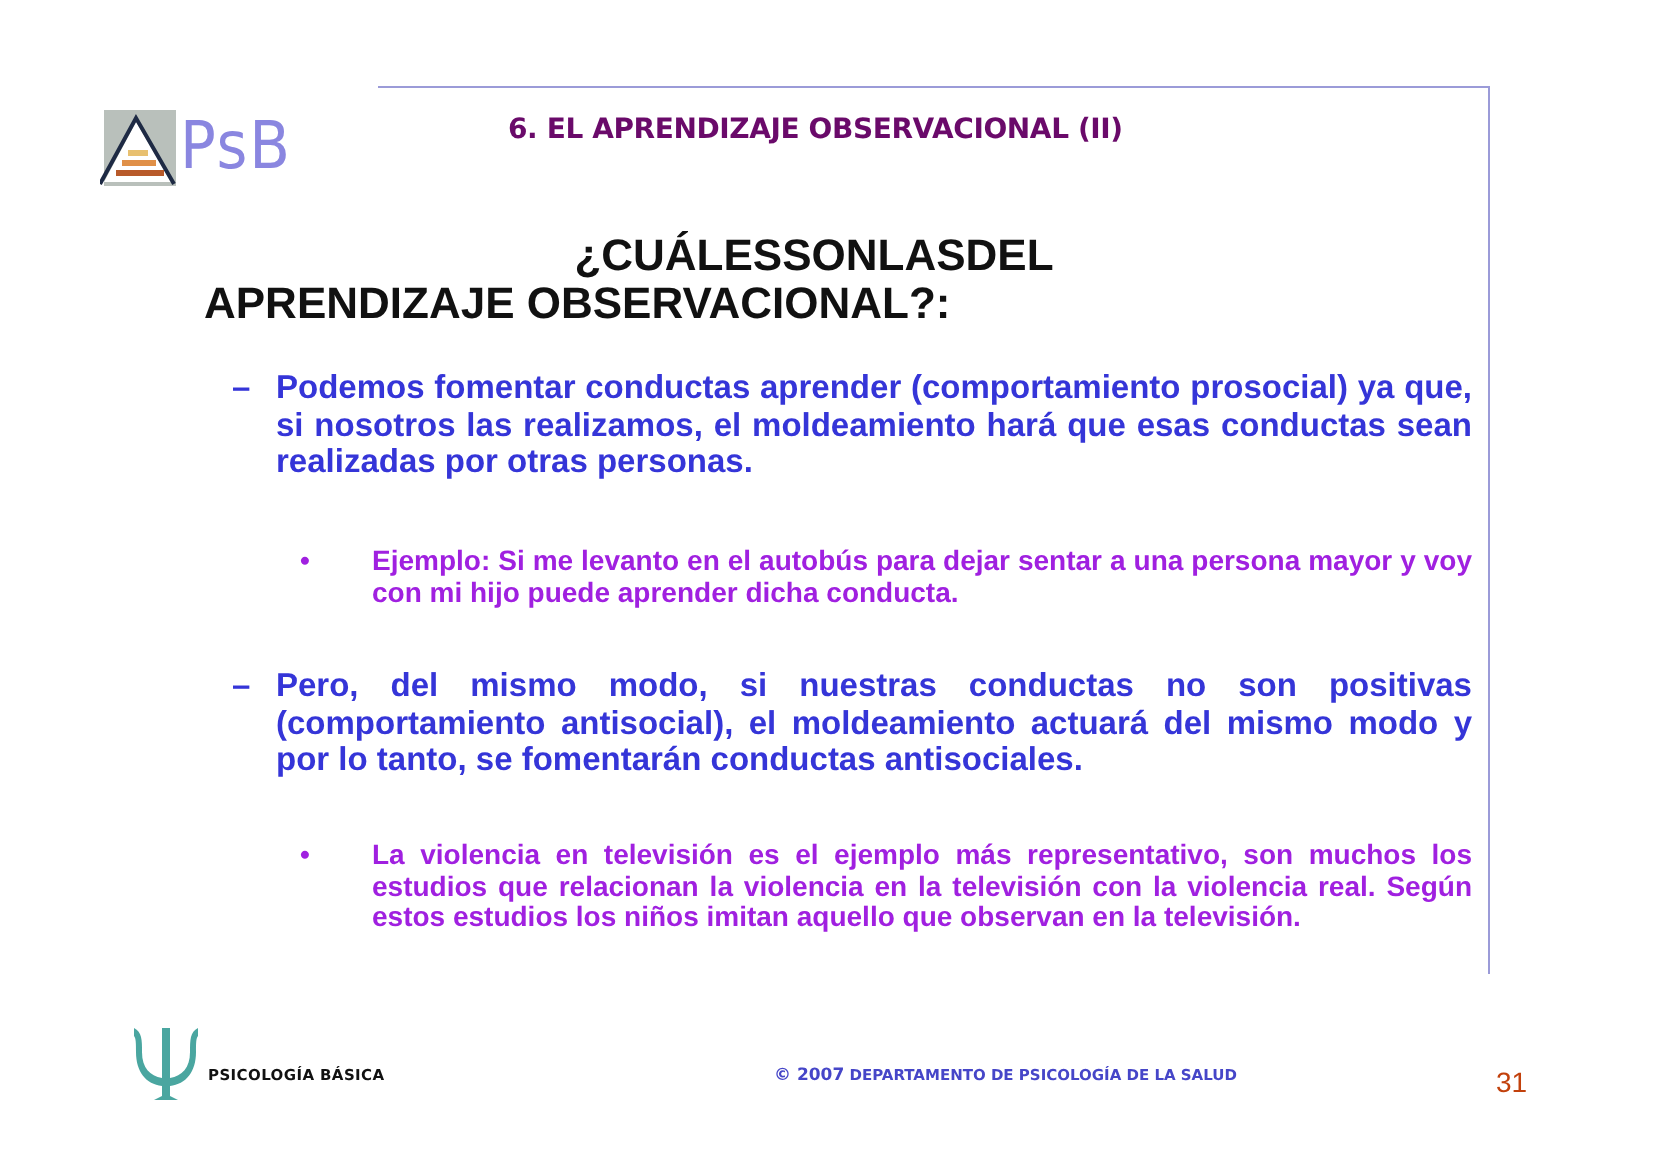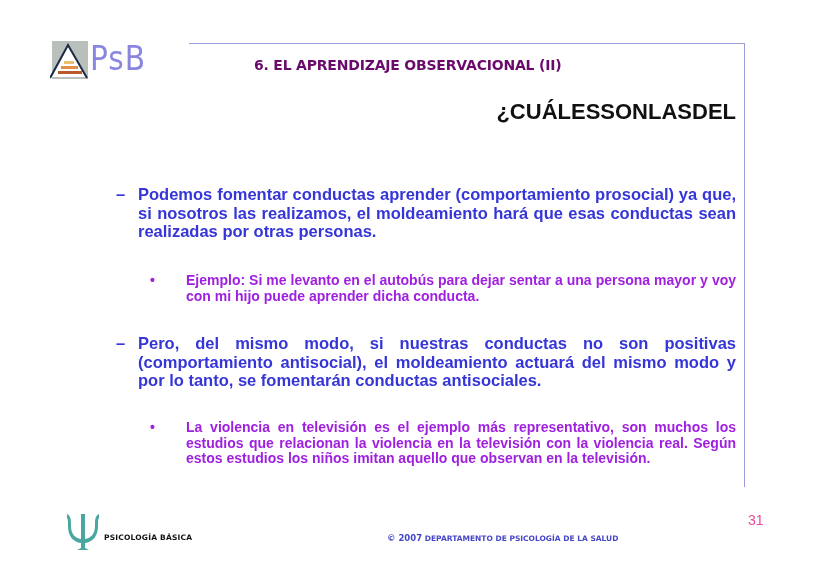--- a/index.html
+++ b/index.html
@@ -3,37 +3,37 @@
 <meta charset="utf-8">
 <style>
   html, body { margin: 0; padding: 0; }
   body {
     width: 828px; height: 585px; background: #ffffff; position: relative; overflow: hidden;
     font-family: "Liberation Sans", sans-serif;
   }
   .frame-top { position: absolute; left: 189px; top: 43px; width: 556px; height: 1px; background: #9b9bd8; }
   .frame-right { position: absolute; left: 744px; top: 43px; width: 1px; height: 444px; background: #9b9bd8; }
 
-  .logo { position: absolute; left: 50px; top: 38px; width: 140px; height: 45px; text-align: center; }
+  .logo { position: absolute; left: 50px; top: 52px; width: 140px; height: 45px; text-align: center; }
   .logo-mark { position: absolute; left: 0; top: 3px; width: 38px; height: 38px; }
   .logo-text {
     position: absolute; left: 40px; top: 1px; font-family: "DejaVu Sans", sans-serif;
     font-size: 33px; color: #8a86e0; letter-spacing: 1px; font-weight: normal; transform: scaleX(0.9); transform-origin: left;
   }
 
   .slide-title {
     position: absolute; left: 254px; top: 57px; font-family: "DejaVu Sans", sans-serif;
     font-weight: bold; font-size: 14px; color: #6a0a6a; white-space: nowrap; letter-spacing: -0.2px;
   }
 
   .heading {
     position: absolute; left: 78px; top: 100px; width: 658px; font-weight: bold; font-size: 22px;
     color: #111111; line-height: 24px;
   }
-  .heading .l1 { display: flex; justify-content: flex-end; }
+  .heading .l1 { display: flex; justify-content: center; margin-top: 16px; }
   .heading .l2 { padding-left: 24px; }
 
   .dash-item {
     position: absolute; left: 116px; width: 620px; font-weight: bold; font-size: 16.5px;
     color: #3535d8; line-height: 18.5px; text-align: justify;
   }
   .dash-item .mark { position: absolute; left: 0; top: 0; }
   .dash-item .txt { margin-left: 22px; display: block; }
 
   .bullet-item {
@@ -46,21 +46,21 @@
   .footer-logo { position: absolute; left: 65px; top: 510px; width: 36px; height: 42px; }
   .footer-left {
     position: absolute; left: 104px; top: 533px; font-family: "DejaVu Sans", sans-serif; font-weight: bold;
     font-size: 7.5px; color: #111111; letter-spacing: 0.2px;
   }
   .footer-center {
     position: absolute; left: 387px; top: 533px; font-family: "DejaVu Sans", sans-serif; font-weight: bold;
     font-size: 7.5px; color: #4646c8; white-space: nowrap;
   }
   .footer-center .year { font-size: 8.5px; }
-  .page-number { position: absolute; left: 748px; top: 512px; font-size: 14px; color: #ec4899; }
+  .page-number { position: absolute; left: 748px; top: 533px; font-size: 14px; color: #c2410c; }
 </style>
 </head>
 <body>
 
 <div class="frame-top"></div>
 <div class="frame-right"></div>
 
 <div class="logo">
   <svg class="logo-mark" viewBox="0 0 38 38">
     <rect x="2" y="0" width="36" height="38" fill="#b9c0bb"></rect>
@@ -75,20 +75,21 @@
 
 <div class="slide-title">6. EL APRENDIZAJE OBSERVACIONAL (II)</div>
 
 <div class="heading">
   <div class="l1">
     <span>¿CUÁLES</span>
     <span>SON</span>
     <span>LAS</span>
     <span>DEL</span>
   </div>
+  <div class="l2">APRENDIZAJE OBSERVACIONAL?:</div>
 </div>
 
 <div class="dash-item" style="top:185px;">
   <span class="mark">–</span>
   <span class="txt">Podemos fomentar conductas aprender (comportamiento prosocial) ya que, si nosotros las realizamos, el moldeamiento hará que esas conductas sean realizadas por otras personas.</span>
 </div>
 
 <div class="bullet-item" style="top:273px;">
   <span class="mark">•</span>
   <span class="txt">Ejemplo: Si me levanto en el autobús para dejar sentar a una persona mayor y voy con mi hijo puede aprender dicha conducta.</span>

